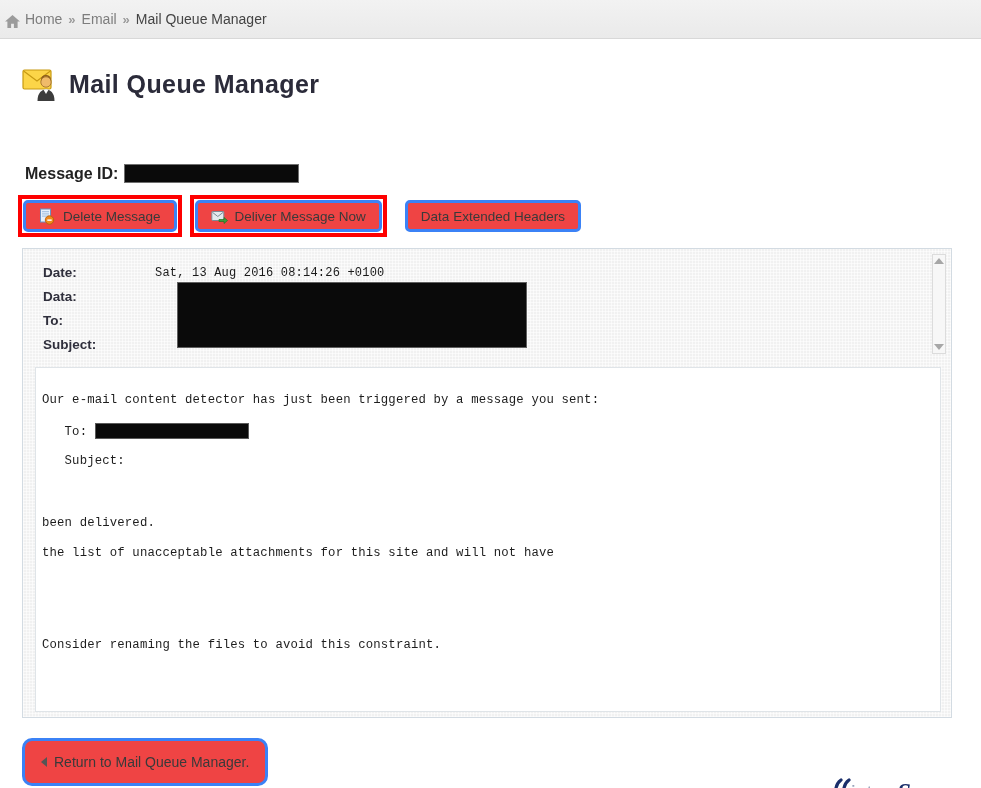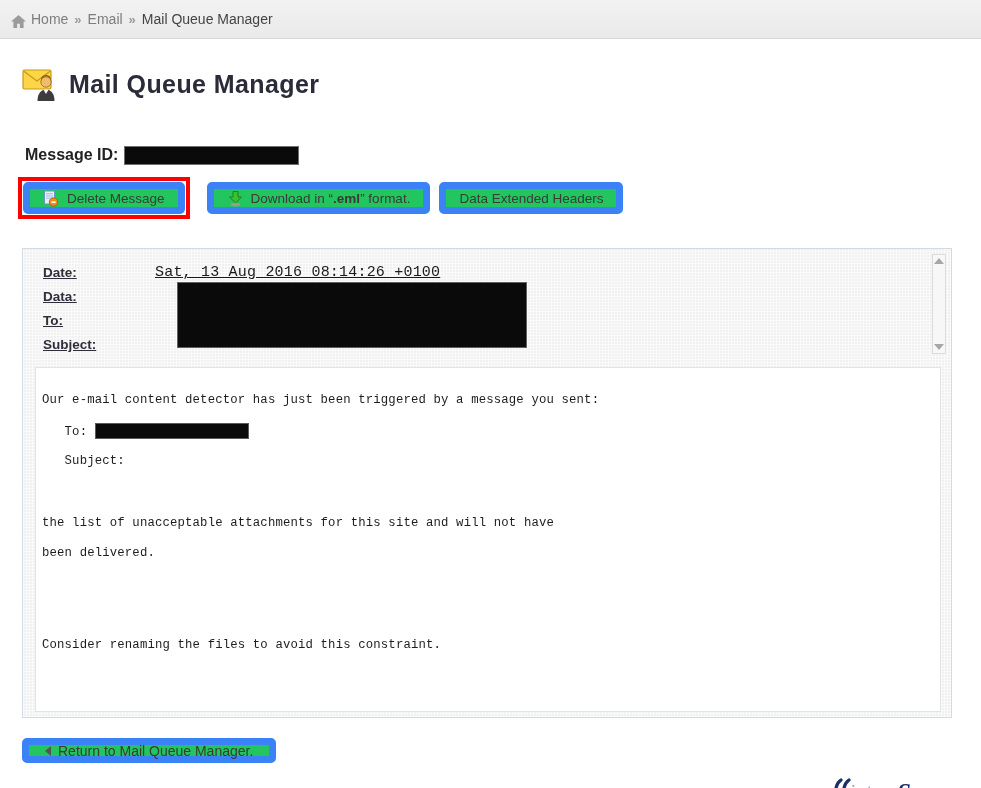--- a/index.html
+++ b/index.html
@@ -21,21 +21,21 @@
   .breadcrumb-bar {
     height: 39px;
     background-color: #eeeeee;
     background-image:
       linear-gradient(to bottom, #f2f2f2 0%, #eaeaea 100%),
       repeating-linear-gradient(0deg, rgba(255,255,255,0.55) 0 1px, rgba(0,0,0,0) 1px 3px),
       repeating-linear-gradient(90deg, rgba(255,255,255,0.55) 0 1px, rgba(0,0,0,0) 1px 3px);
     border-bottom: 1px solid #d8d8d8;
     display: flex;
     align-items: center;
-    padding-left: 11px;
+    padding-left: 5px;
     box-sizing: border-box;
   }
   .crumb {
     font-size: 14px;
     color: #7d7d7d;
     text-decoration: none;
   }
   .crumb.current {
     color: #444;
     font-weight: normal;
@@ -70,22 +70,22 @@
   .page-title {
     font-size: 25px;
     font-weight: bold;
     color: #2b2b3a;
     letter-spacing: 0.4px;
   }
 
   
   .msgid-row {
     display: flex;
-    align-items: flex-start;
-    margin: 44px 0 0 25px;
+    align-items: center;
+    margin: 62px 0 0 25px;
   }
   .msgid-label {
     font-size: 16px;
     font-weight: bold;
     color: #222;
     margin-right: 6px;
   }
   .redact {
     background: #0a0a0a;
     display: inline-block;
@@ -103,22 +103,22 @@
   .btn-wrap { display: inline-block; }
   .btn-wrap.highlight {
     border: 4px solid #fe0000;
     padding: 1px;
     display: inline-block;
   }
   .btn {
     display: inline-flex;
     align-items: center;
     justify-content: center;
-    background: #22c55e;
-    border: 7px solid #3b82f6;
+    background: #ef4444;
+    border: 3px solid #3b82f6;
     border-radius: 5px;
     height: 32px;
     padding: 0 13px;
     font-size: 13.5px;
     color: #3a3a3a;
     white-space: nowrap;
     box-sizing: border-box;
     font-family: "Liberation Sans", sans-serif;
     cursor: pointer;
   }
@@ -147,33 +147,33 @@
   }
 
   
   .headers-area {
     position: relative;
     height: 112px;
     padding: 12px 0 0 20px;
     box-sizing: border-box;
   }
   .hdr-table { border-collapse: collapse; }
-  .hdr-table td { vertical-align: top; padding: 0; text-decoration: underline; }
+  .hdr-table td { vertical-align: top; padding: 0; }
   .hdr-label {
     font-size: 13.5px;
     font-weight: bold;
     color: #2f2f3c;
     padding-right: 0 !important;
     height: 24px;
     line-height: 24px;
     width: 112px;
   }
   .hdr-value {
     font-family: "Liberation Mono", monospace;
-    font-size: 15px;
+    font-size: 12px;
     color: #1a1a1a;
     height: 24px;
     line-height: 24px;
     letter-spacing: 0.2px;
   }
   .redact-headers {
     position: absolute;
     left: 154px;
     top: 33px;
     width: 350px;
@@ -238,24 +238,24 @@
     top: -1px;
   }
 
   
   .footer-row {
     position: absolute;
     left: 22px;
     top: 738px;
   }
   .btn-return {
-    height: 25px;
+    height: 48px;
     font-size: 14px;
     padding: 0 16px;
-    border-radius: 5px;
+    border-radius: 10px;
   }
   .back-caret {
     display: inline-block;
     width: 0; height: 0;
     border-top: 5px solid transparent;
     border-bottom: 5px solid transparent;
     border-right: 6px solid #555;
     margin-right: 7px;
   }
   .logo {
@@ -315,34 +315,35 @@
           <circle cx="10.5" cy="12" r="4.2" fill="#f08a1c" stroke="#b95f07" stroke-width="0.9"></circle>
           <rect x="8.3" y="11.4" width="4.4" height="1.5" fill="#ffffff"></rect>
         </svg>
       </span>
       <span>Delete Message</span>
     </button>
   </span>
 
   <span class="btn-gap-sm"></span>
 
+  <span class="btn-wrap highlight">
+    <button class="btn">
+      <span class="ico">
+        <svg width="17" height="17" viewBox="0 0 17 17">
+          <rect x="0.8" y="3.5" width="12" height="9" rx="0.8" fill="#e4e9ee" stroke="#7c8a96" stroke-width="1"></rect>
+          <path d="M1.3 4.2 L6.8 8.5 L12.3 4.2" fill="none" stroke="#7c8a96" stroke-width="1"></path>
+          <path d="M8 11.5 L13 11.5 L13 9.5 L16.5 12.5 L13 15.5 L13 13.5 L8 13.5 Z" fill="#3c9c3c" stroke="#24701f" stroke-width="0.7"></path>
+        </svg>
+      </span>
+      <span>Deliver Message Now</span>
+    </button>
+  </span>
 
   <span class="btn-gap"></span>
 
-  <button class="btn">
-    <span class="ico">
-      <svg width="17" height="17" viewBox="0 0 17 17">
-        <path d="M6 1.5 L11 1.5 L11 7 L14.5 7 L8.5 13 L2.5 7 L6 7 Z" fill="#37c22e" stroke="#1f7a19" stroke-width="0.9"></path>
-        <ellipse cx="8.5" cy="14.6" rx="5" ry="1.8" fill="#9a9a9a"></ellipse>
-      </svg>
-    </span>
-    <span>Download in “</span>
-      <b>.eml</b>
-      <span>” format.</span>
-  </button>
 
   <span class="btn-gap"></span>
 
   <button class="btn">
     <span>Data Extended Headers</span>
   </button>
 
   <span class="btn-gap"></span>
 
 </div>
@@ -377,22 +378,22 @@
       <span class="sb-arrow sb-down"></span>
     </div>
   </div>
 
   <div class="body-area">
     <div class="body-text">
 <div class="body-line">Our e-mail content detector has just been triggered by a message you sent:</div>
 <div class="body-line"><span>   To: </span><span class="inline-redact" style="width:154px;height:16px;"></span></div>
 <div class="body-line">   Subject:</div>
 <div class="body-line">&nbsp;</div>
+<div class="body-line">been delivered.</div>
 <div class="body-line">the list of unacceptable attachments for this site and will not have</div>
-<div class="body-line">been delivered.</div>
 <div class="body-line">&nbsp;</div>
 <div class="body-line">&nbsp;</div>
 <div class="body-line">Consider renaming the files to avoid this constraint.</div>
 
 
 
 
 
 
 

